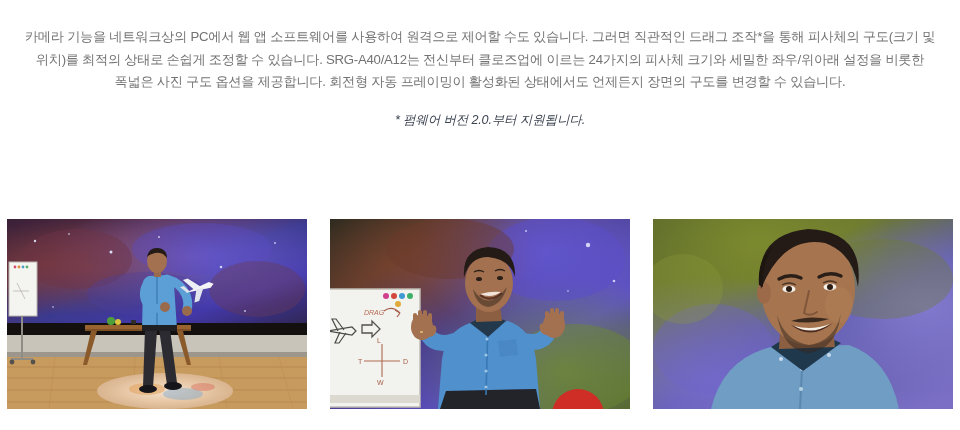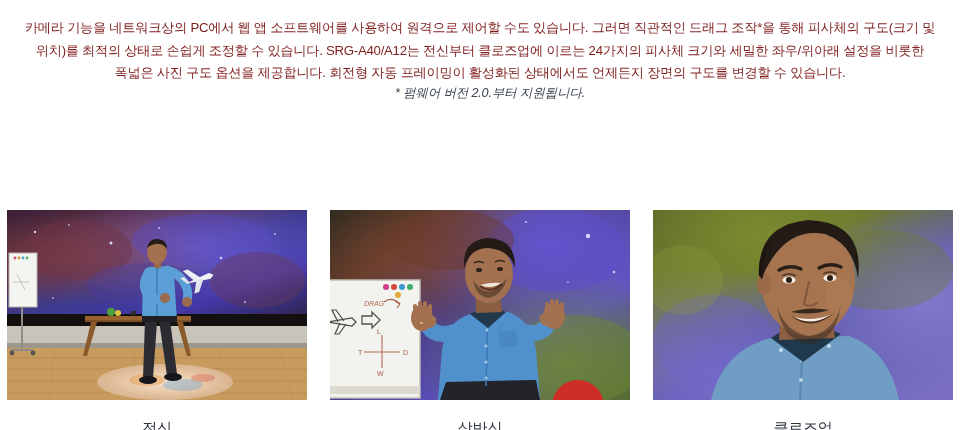--- a/index.html
+++ b/index.html
@@ -26,31 +26,31 @@
     font-size: 22px;
     font-weight: 700;
     color: #2b3340;
     letter-spacing: -0.2px;
     padding-top: 8px;
     line-height: 30px;
   }
 
   
   .body-copy {
-    margin: 17px auto 0 auto;
+    margin: 26px auto 0 auto;
     width: 930px;
     text-align: center;
     font-size: 13.2px;
     line-height: 22.5px;
-    color: #7f1d1d;
+    color: #737373;
     letter-spacing: -0.25px;
     word-break: keep-all;
   }
   .footnote {
-    margin-top: 0;
+    margin-top: 18px;
     text-align: center;
     font-size: 12.6px;
     font-style: italic;
     color: #3b4350;
     letter-spacing: -0.2px;
     padding-left: 20px;
   }
 
   
   .gallery {

